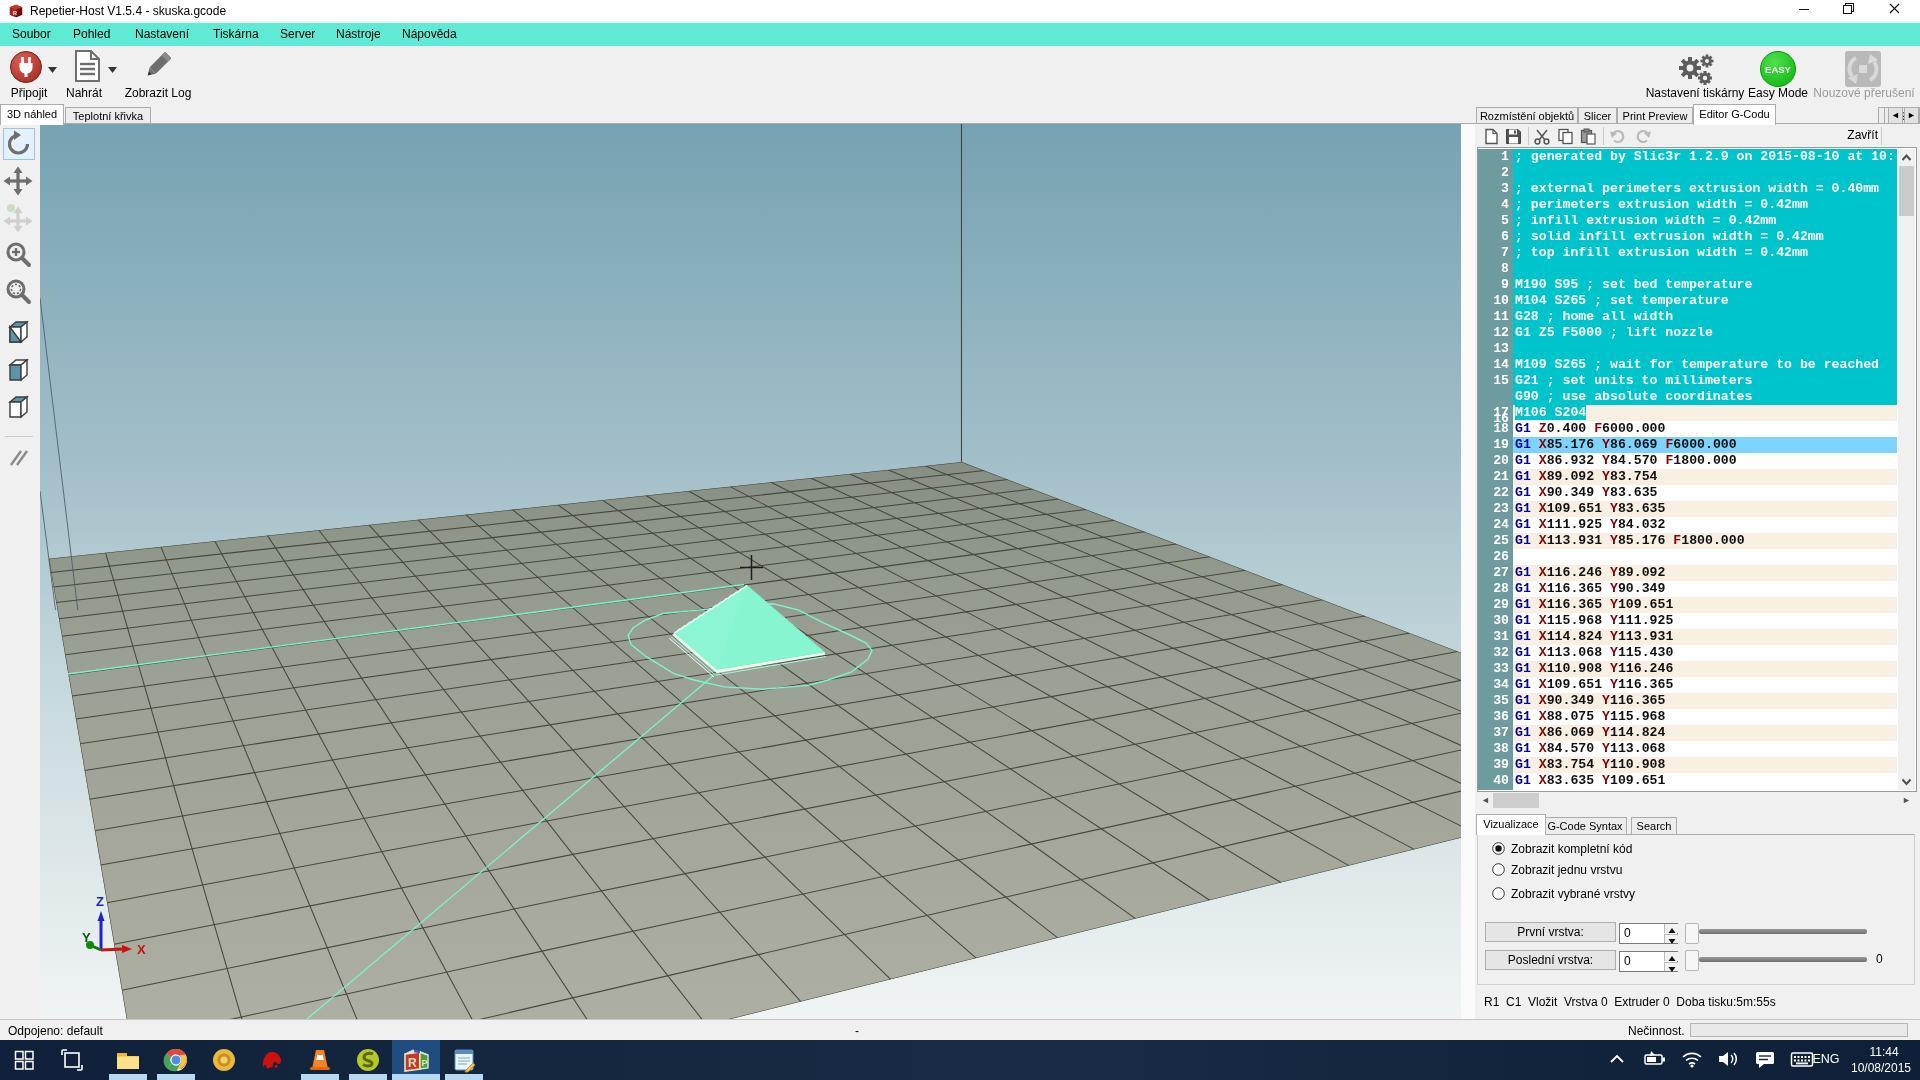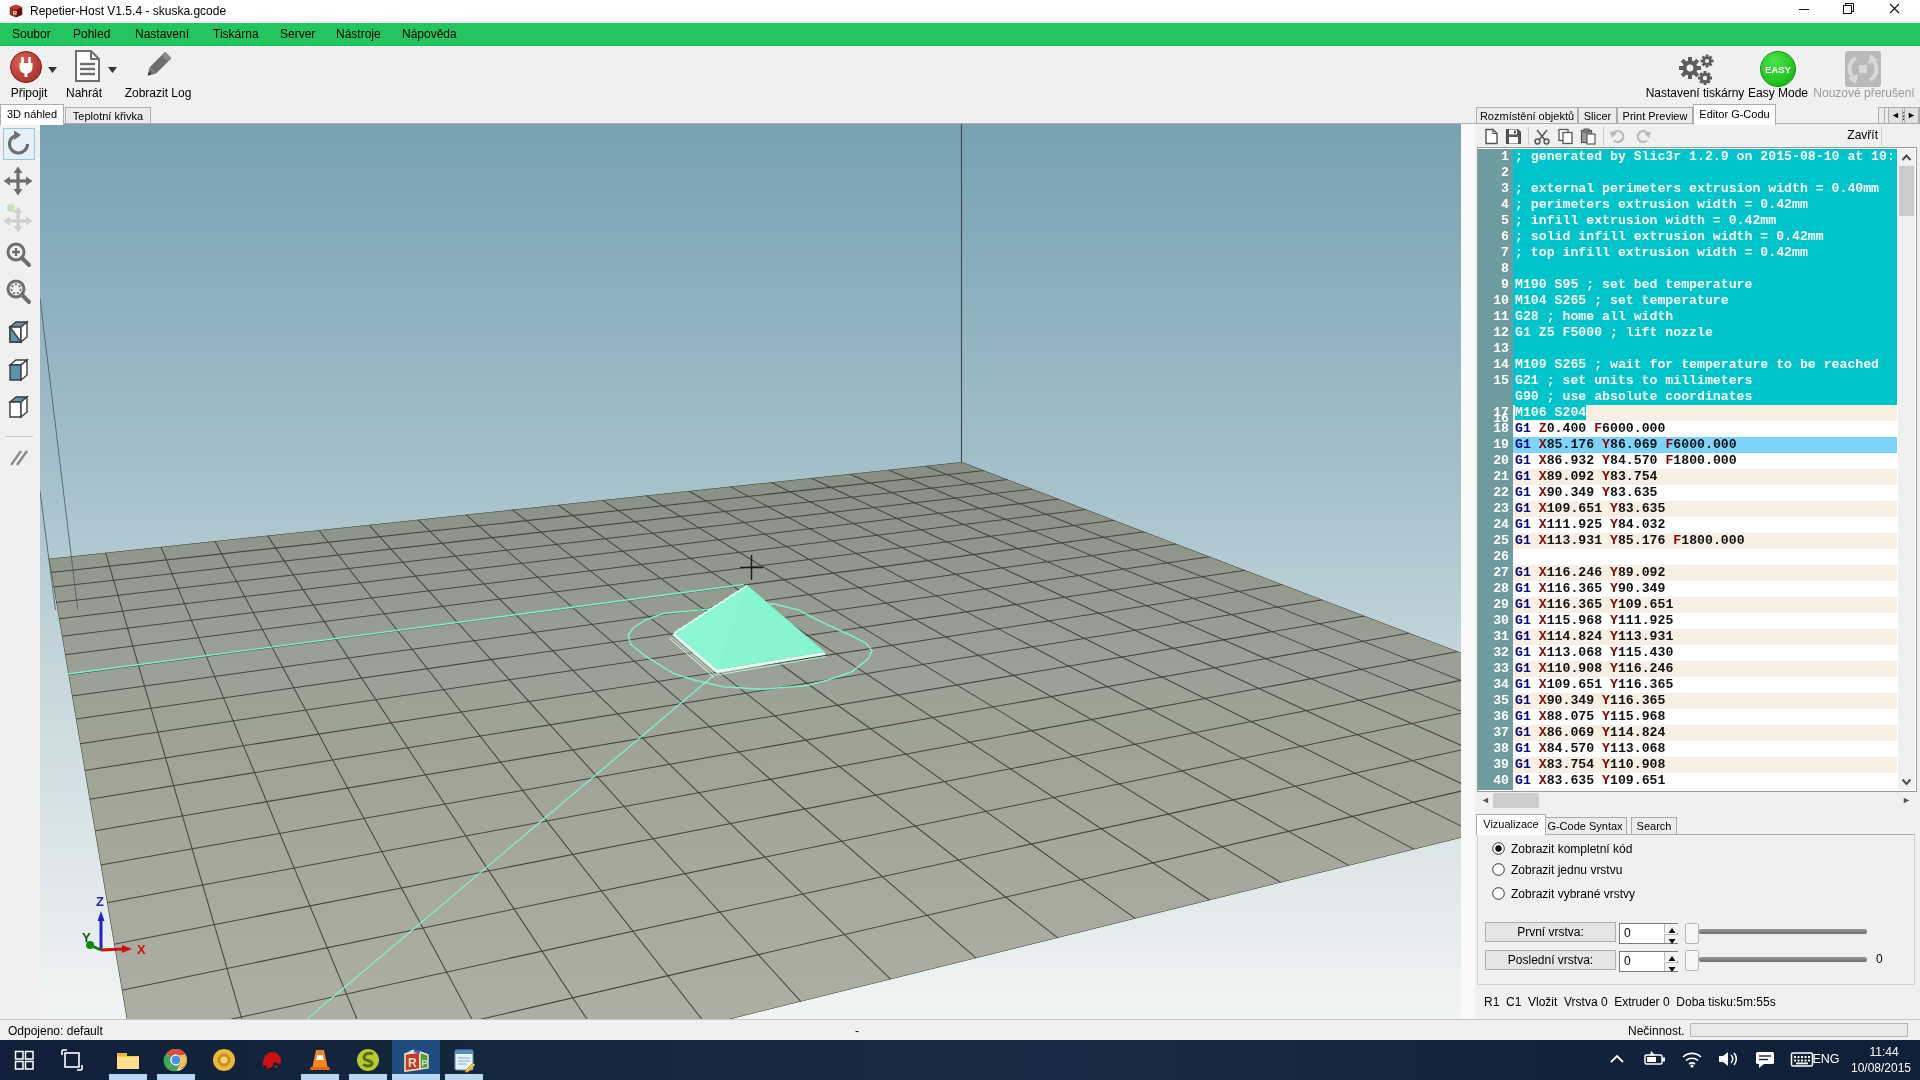--- a/index.html
+++ b/index.html
@@ -28,21 +28,21 @@
         <rect x="1.5" y="3.5" width="8" height="8" fill="#fff"></rect>
       </svg></div>
   <div class="wbtn" style="left:1872px;"><svg width="13" height="13" viewBox="0 0 13 13">
         <g stroke="#111" stroke-width="1.1">
           <line x1="2" y1="2" x2="11" y2="11"></line>
           <line x1="11" y1="2" x2="2" y2="11"></line>
         </g>
       </svg></div>
 </div>
 
-<div class="abs" style="left:0;top:23px;width:1920px;height:23px;background:#22c55e;">
+<div class="abs" style="left:0;top:23px;width:1920px;height:23px;background:#5eead4;">
   <div class="abs" style="left:12px;top:0;line-height:23px;">Soubor</div>
   <div class="abs" style="left:73px;top:0;line-height:23px;">Pohled</div>
   <div class="abs" style="left:135px;top:0;line-height:23px;">Nastavení</div>
   <div class="abs" style="left:213px;top:0;line-height:23px;">Tiskárna</div>
   <div class="abs" style="left:280px;top:0;line-height:23px;">Server</div>
   <div class="abs" style="left:336px;top:0;line-height:23px;">Nástroje</div>
   <div class="abs" style="left:402px;top:0;line-height:23px;">Nápověda</div>
 </div>
 
 <div class="abs" style="left:0;top:46px;width:1920px;height:57px;background:#f0f0f0;">

